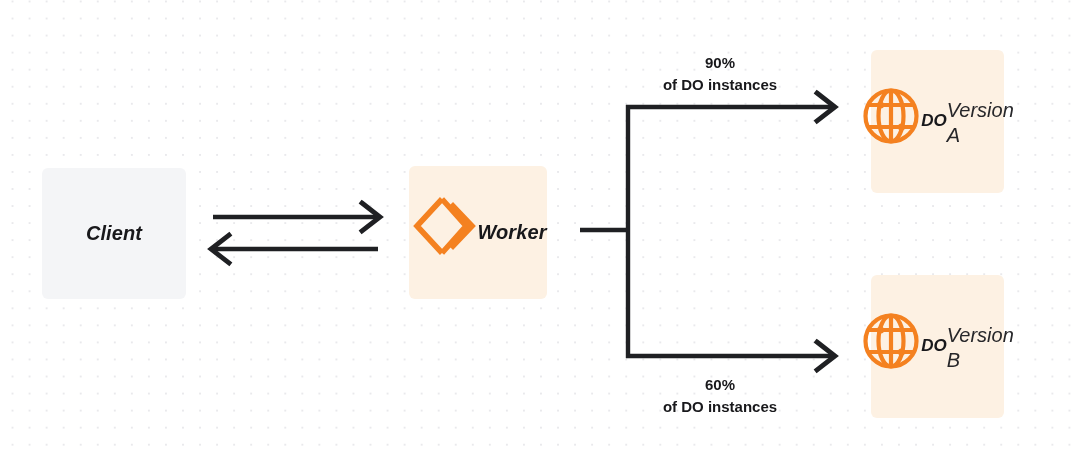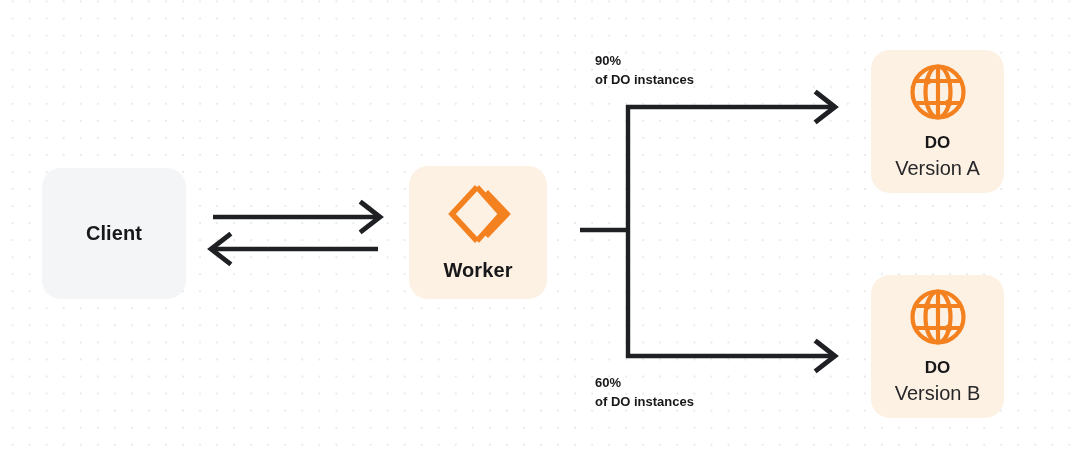--- a/index.html
+++ b/index.html
@@ -15,26 +15,27 @@
     background-image: radial-gradient(circle, #e9e9ec 1.15px, transparent 1.25px);
     background-size: 17.05px 17.05px;
     background-position: 4px 10px;
     font-family: "Liberation Sans", sans-serif;
     overflow: hidden;
   }
 
   
   .node {
     position: absolute;
-    border-radius: 19px;
+    border-radius: 6px;
     display: flex;
-    flex-direction: column;
+    flex-direction: row;
     align-items: center;
     justify-content: center;
     box-sizing: border-box;
+    font-style: italic;
   }
   .node-client {
     left: 42px;  top: 168px;
     width: 144px; height: 131px;
     background: #f4f5f7;
   }
   .node-worker {
     left: 409px; top: 166px;
     width: 138px; height: 133px;
     background: #fdf1e3;
@@ -74,21 +75,22 @@
   .icon-wrap {
     display: block;
     line-height: 0;
   }
   .worker-icon-wrap { margin-bottom: 14px; }
   .do-icon-wrap { margin-bottom: 11px; }
 
   
   .edge-label {
     position: absolute;
-    font-size: 13px;
+    text-align: center;
+    font-size: 15px;
     font-weight: bold;
     color: #18181b;
     line-height: 1.44;
     white-space: nowrap;
   }
   .edge-label-top { left: 595px; top: 52px; width: 250px; }
   .edge-label-bottom { left: 595px; top: 374px; width: 250px; }
 
   
   #connectors {

